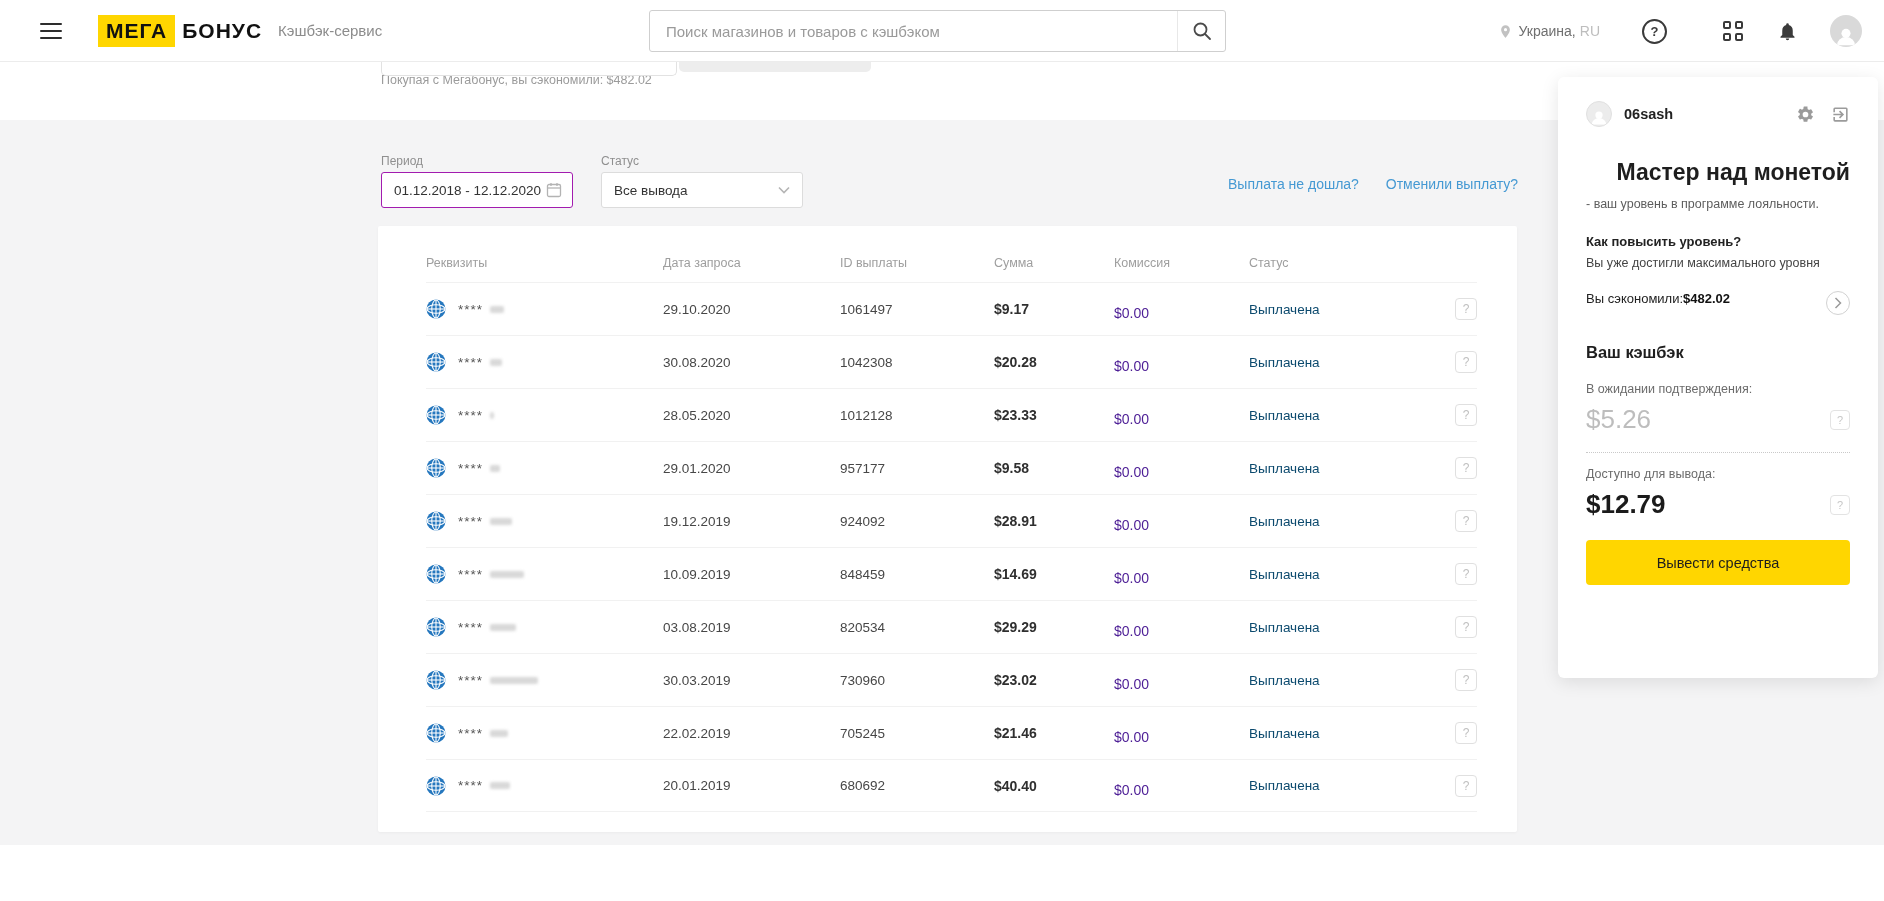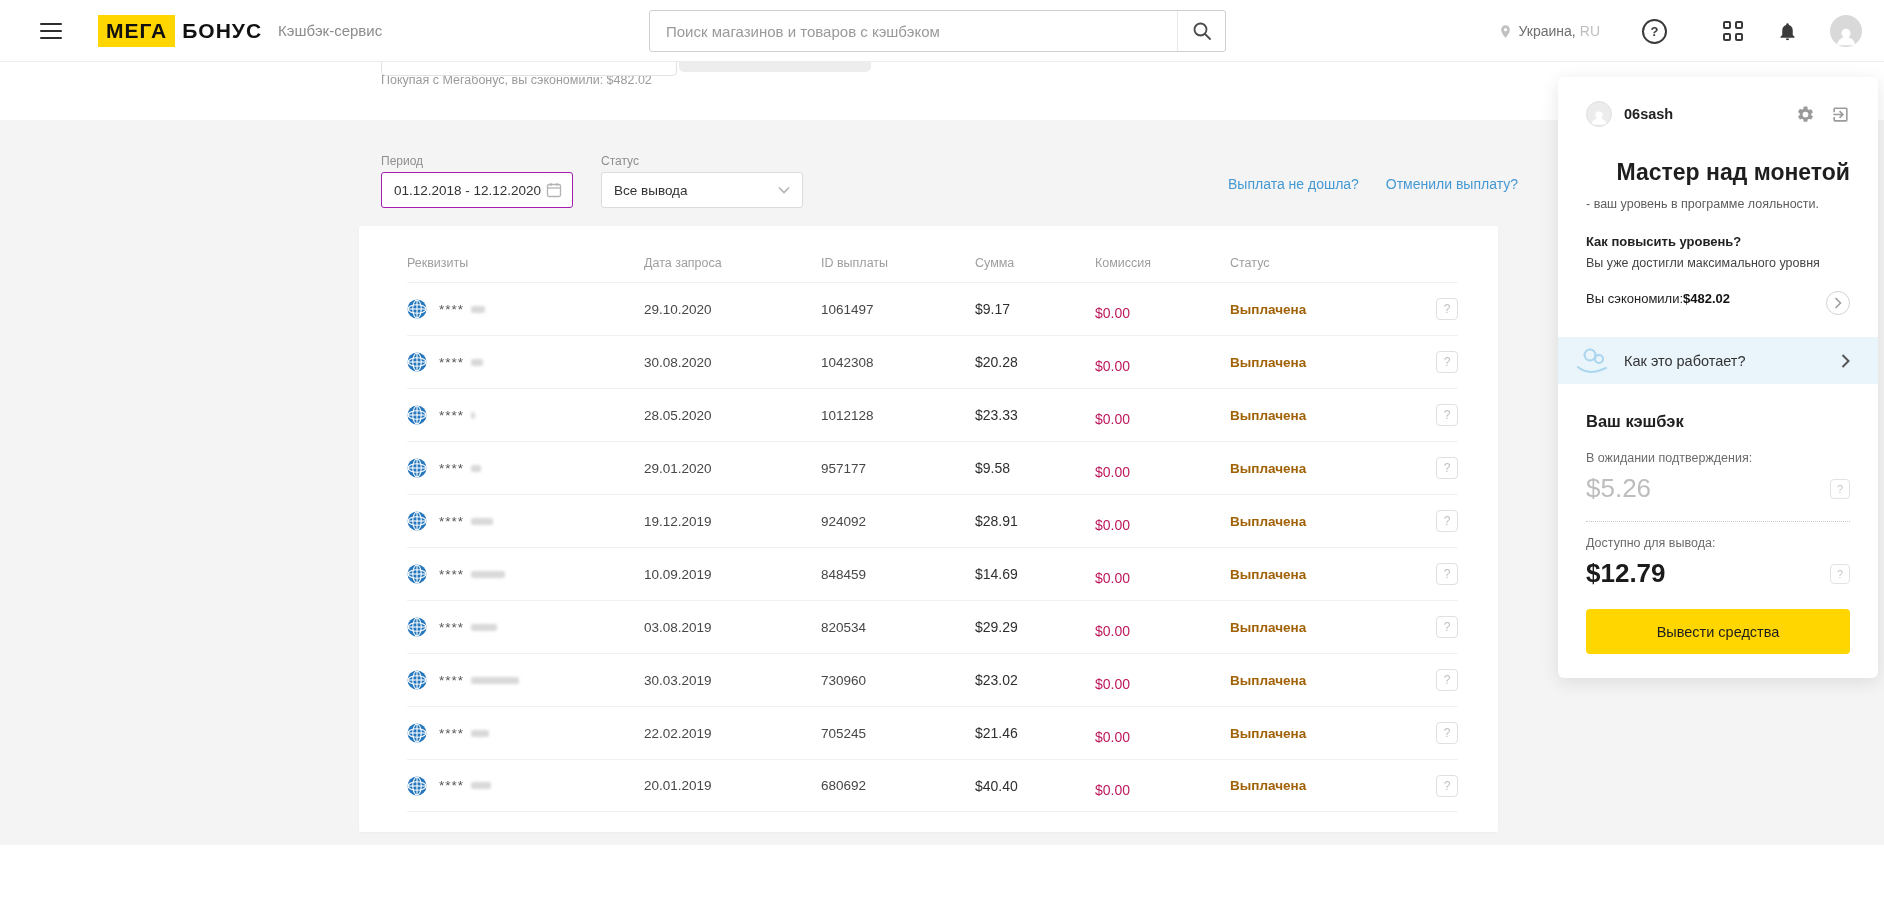--- a/index.html
+++ b/index.html
@@ -58,42 +58,42 @@
   .status-select {
     position:absolute; left:601px; top:172px; width:202px; height:36px;
     background:#fff; border:1px solid #dcdcdc; border-radius:3px;
     display:flex; align-items:center; padding:0 12px; cursor:pointer;
   }
   .status-select .val { flex:1; font-size:13.5px; color:#333; }
   .help-links { position:absolute; left:1228px; top:176px; width:290px; display:flex; justify-content:space-between; }
   .help-links a { font-size:14px; color:#4599d3; text-decoration:none; cursor:pointer; }
   
   .card {
-    position:absolute; left:359px; top:226px; width:1139px; height:606px;
+    position:absolute; left:378px; top:226px; width:1139px; height:606px;
     background:#fff; border-radius:2px; box-shadow:0 1px 3px rgba(0,0,0,0.04);
     padding:0 40px 0 48px;
   }
   .thead { display:flex; align-items:flex-end; height:56px; padding-bottom:12px; }
   .thead span { font-size:12.5px; color:#9e9e9e; }
   .c-req { width:237px; display:flex; align-items:center; }
   .c-date { width:177px; }
   .c-id { width:154px; }
   .c-sum { width:120px; }
   .c-fee { width:135px;margin-top:8px; }
   .c-status { flex:1; }
   .c-help { width:28px; }
   .trow { display:flex; align-items:center; height:53px; border-top:1px solid #f1f1f1; }
   .tbody .trow:last-child { border-bottom:1px solid #f1f1f1; }
   .wm-icon { width:20px; height:20px; margin-right:12px; flex:0 0 auto; display:flex; }
   .mask { font-size:13.5px; color:#555; letter-spacing:1px; }
   .redact { height:7px; background:#cfcfcf; border-radius:2px; margin-left:7px; filter:blur(1.5px); opacity:.8; }
   .trow .c-date, .trow .c-id { font-size:13.5px; color:#474747; }
-  .trow .c-sum { font-size:14px; font-weight:normal; color:#2f2f2f; }
-  .trow .c-fee { font-size:14px; color:#be185d; }
-  .trow .c-status { font-size:13.5px; color:#a16207;font-weight:bold; }
+  .trow .c-sum { font-size:14px; font-weight:bold; color:#2f2f2f; }
+  .trow .c-fee { font-size:14px; color:#4c1d95; }
+  .trow .c-status { font-size:13.5px; color:#0c4a6e; }
   .qbadge {
     width:22px; height:22px; border:1px solid #e0e0e0; border-radius:4px;
     background:#fff; color:#c0c0c0; font-size:12px; font-family:inherit;
     display:flex; align-items:center; justify-content:center; cursor:pointer;
   }
   
   .panel {
     position:absolute; left:1558px; top:77px; width:320px; height:601px;
     background:#fff; border-radius:6px; box-shadow:0 4px 18px rgba(0,0,0,0.10);
     z-index:20; padding-top:24px;
@@ -487,35 +487,20 @@
     <span class="lbl">Вы сэкономили:</span>
     <span class="val">$482.02</span>
     <span class="spacer"></span>
     <span class="circle-chevron">
       <svg width="8" height="12" viewBox="0 0 8 12">
           <polyline points="1.5,1 6.5,6 1.5,11" fill="none" stroke="#9a9a9a" stroke-width="1.5"></polyline>
         </svg>
     </span>
   </div>
 
-  <div class="how-row">
-    <span style="display:flex">
-      <svg width="38" height="30" viewBox="0 0 38 30">
-          <circle cx="16" cy="9" r="5.5" fill="none" stroke="#a9d6ee" stroke-width="2"></circle>
-          <circle cx="25" cy="13" r="4" fill="none" stroke="#a9d6ee" stroke-width="2"></circle>
-          <path d="M4,21 q8,7 20,4 l8,-3" fill="none" stroke="#a9d6ee" stroke-width="2" stroke-linecap="round"></path>
-        </svg>
-    </span>
-    <span class="txt">Как это работает?</span>
-    <span style="display:flex">
-      <svg width="9" height="14" viewBox="0 0 9 14">
-          <polyline points="1.5,1 7.5,7 1.5,13" fill="none" stroke="#555" stroke-width="2"></polyline>
-        </svg>
-    </span>
-  </div>
 
   <div class="cash-title pad">Ваш кэшбэк</div>
 
   <div class="amount-label pad">В ожидании подтверждения:</div>
   <div class="amount-row pad">
     <span class="pending-val">$5.26</span>
     <span class="spacer"></span>
     <span class="sm-qbadge">?</span>
   </div>
 

